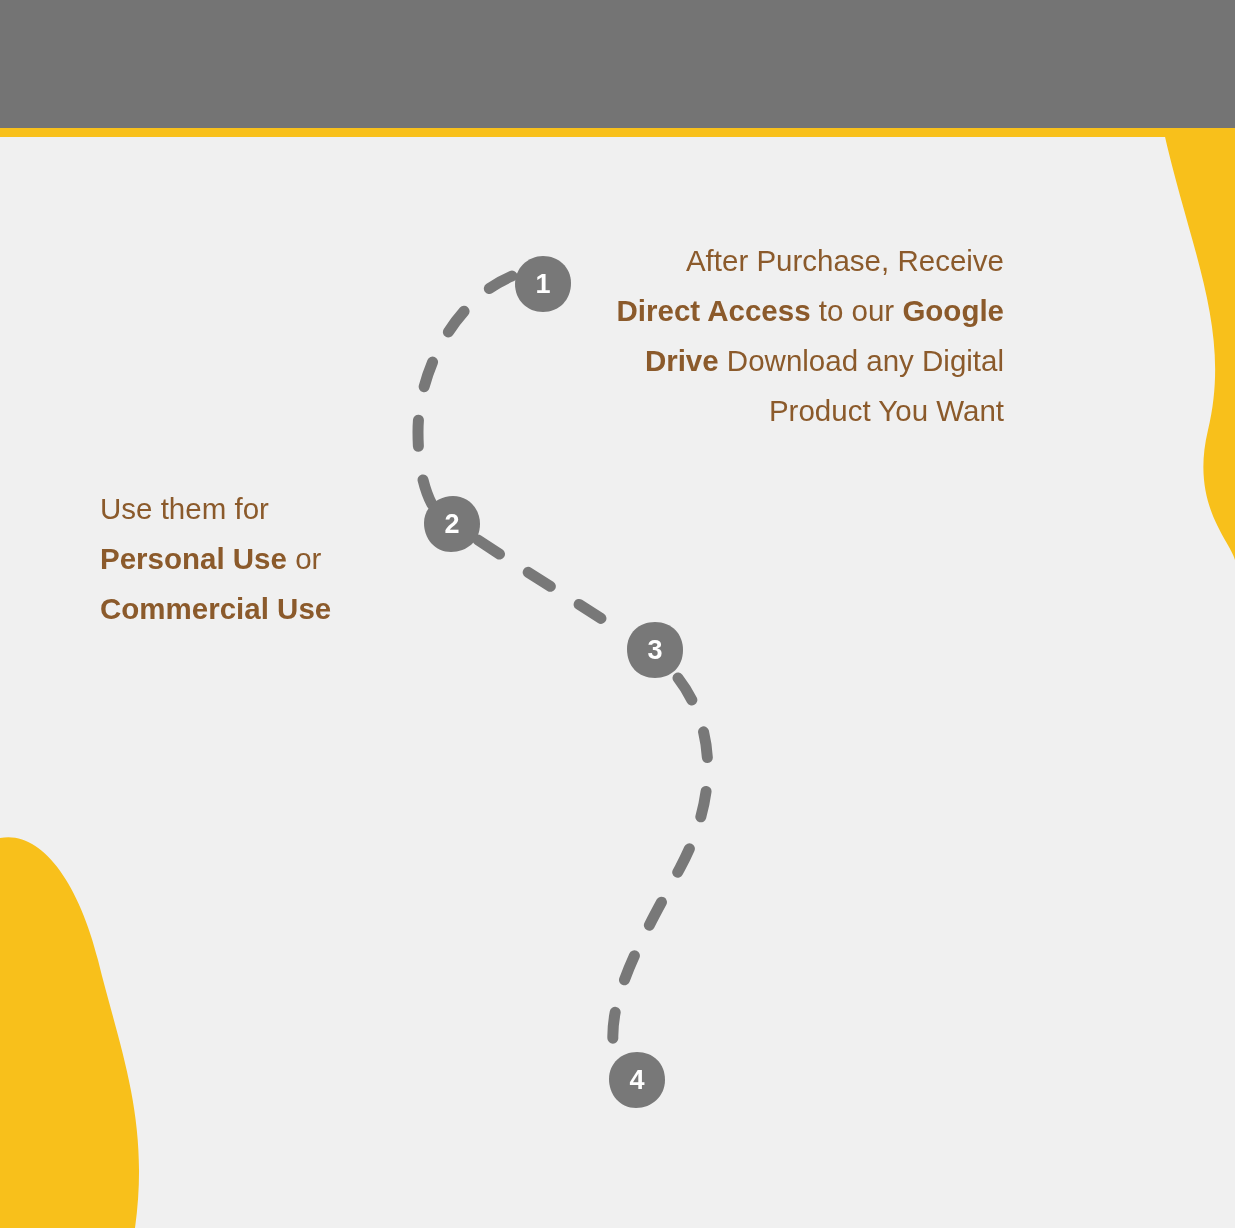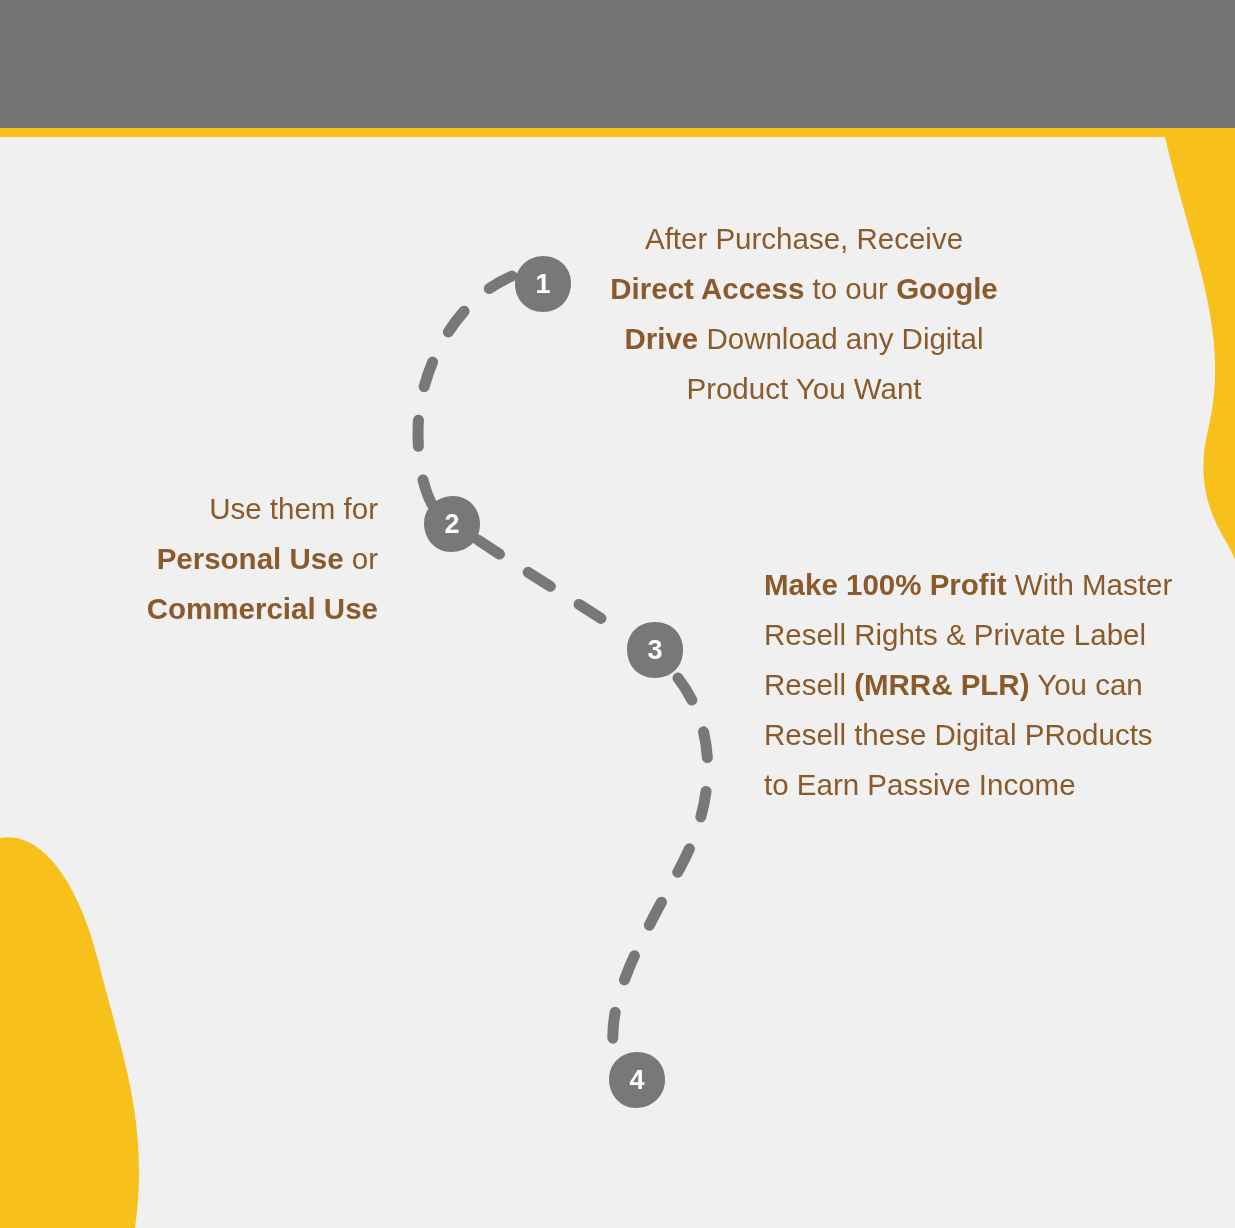--- a/index.html
+++ b/index.html
@@ -109,22 +109,22 @@
   
   .step-text {
     position: absolute;
     color: #8b5a2b;
     font-size: 29.5px;
     line-height: 50px;
     z-index: 3;
   }
   .step-text b { font-weight: bold; }
 
-  #step1-text { left: 604px; top: 214px;  width: 400px; text-align: center; }
-  #step2-text { left: 100px; top: 484px;  width: 278px; text-align: right; }
+  #step1-text { left: 604px; top: 236px;  width: 400px; text-align: right; }
+  #step2-text { left: 100px; top: 484px;  width: 278px; text-align: left; }
   #step3-text { left: 764px; top: 560px;  width: 412px; text-align: left; }
   #step4-text { left: 228px; top: 1013px; width: 380px; text-align: left; }
 </style>
 </head>
 <body>
 
 <div id="canvas">
 
   <svg class="blob-layer" viewBox="0 0 1235 1228" width="1235" height="1228" aria-hidden="true">
     <path fill="#f8c01b" d="M1163,128 C1190,250 1232,330 1208,430 C1190,505 1230,540 1235,560 L1235,128 Z"></path>
@@ -163,23 +163,20 @@
   <div class="step-text" id="step2-text">
     <span>Use them for </span><b>Personal Use</b><span> or </span><b>Commercial Use</b>
   </div>
 
   <div class="step-badge" style="left:626px; top:621px;">
     <svg viewBox="0 0 58 58" width="58" height="58" aria-hidden="true">
       <path fill="#787878" d="M29,1 C46,1 57,13 57,29 C57,46 45,57 29,57 C12,57 1,45 1,28 C1,12 13,1 29,1 Z"></path>
     </svg>
     <span class="badge-num">3</span>
   </div>
-  <div class="step-text" id="step3-text">
-    <b>Make 100% Profit</b><span> With Master Resell Rights &amp; Private Label Resell </span><b>(MRR&amp; PLR)</b><span> You can Resell these Digital PRoducts to Earn Passive Income</span>
-  </div>
 
   <div class="step-badge" style="left:608px; top:1051px;">
     <svg viewBox="0 0 58 58" width="58" height="58" aria-hidden="true">
       <path fill="#787878" d="M29,1 C45,1 57,12 57,29 C57,45 44,57 28,57 C12,57 1,44 1,28 C1,12 14,1 29,1 Z"></path>
     </svg>
     <span class="badge-num">4</span>
   </div>
 
 </div>
 

